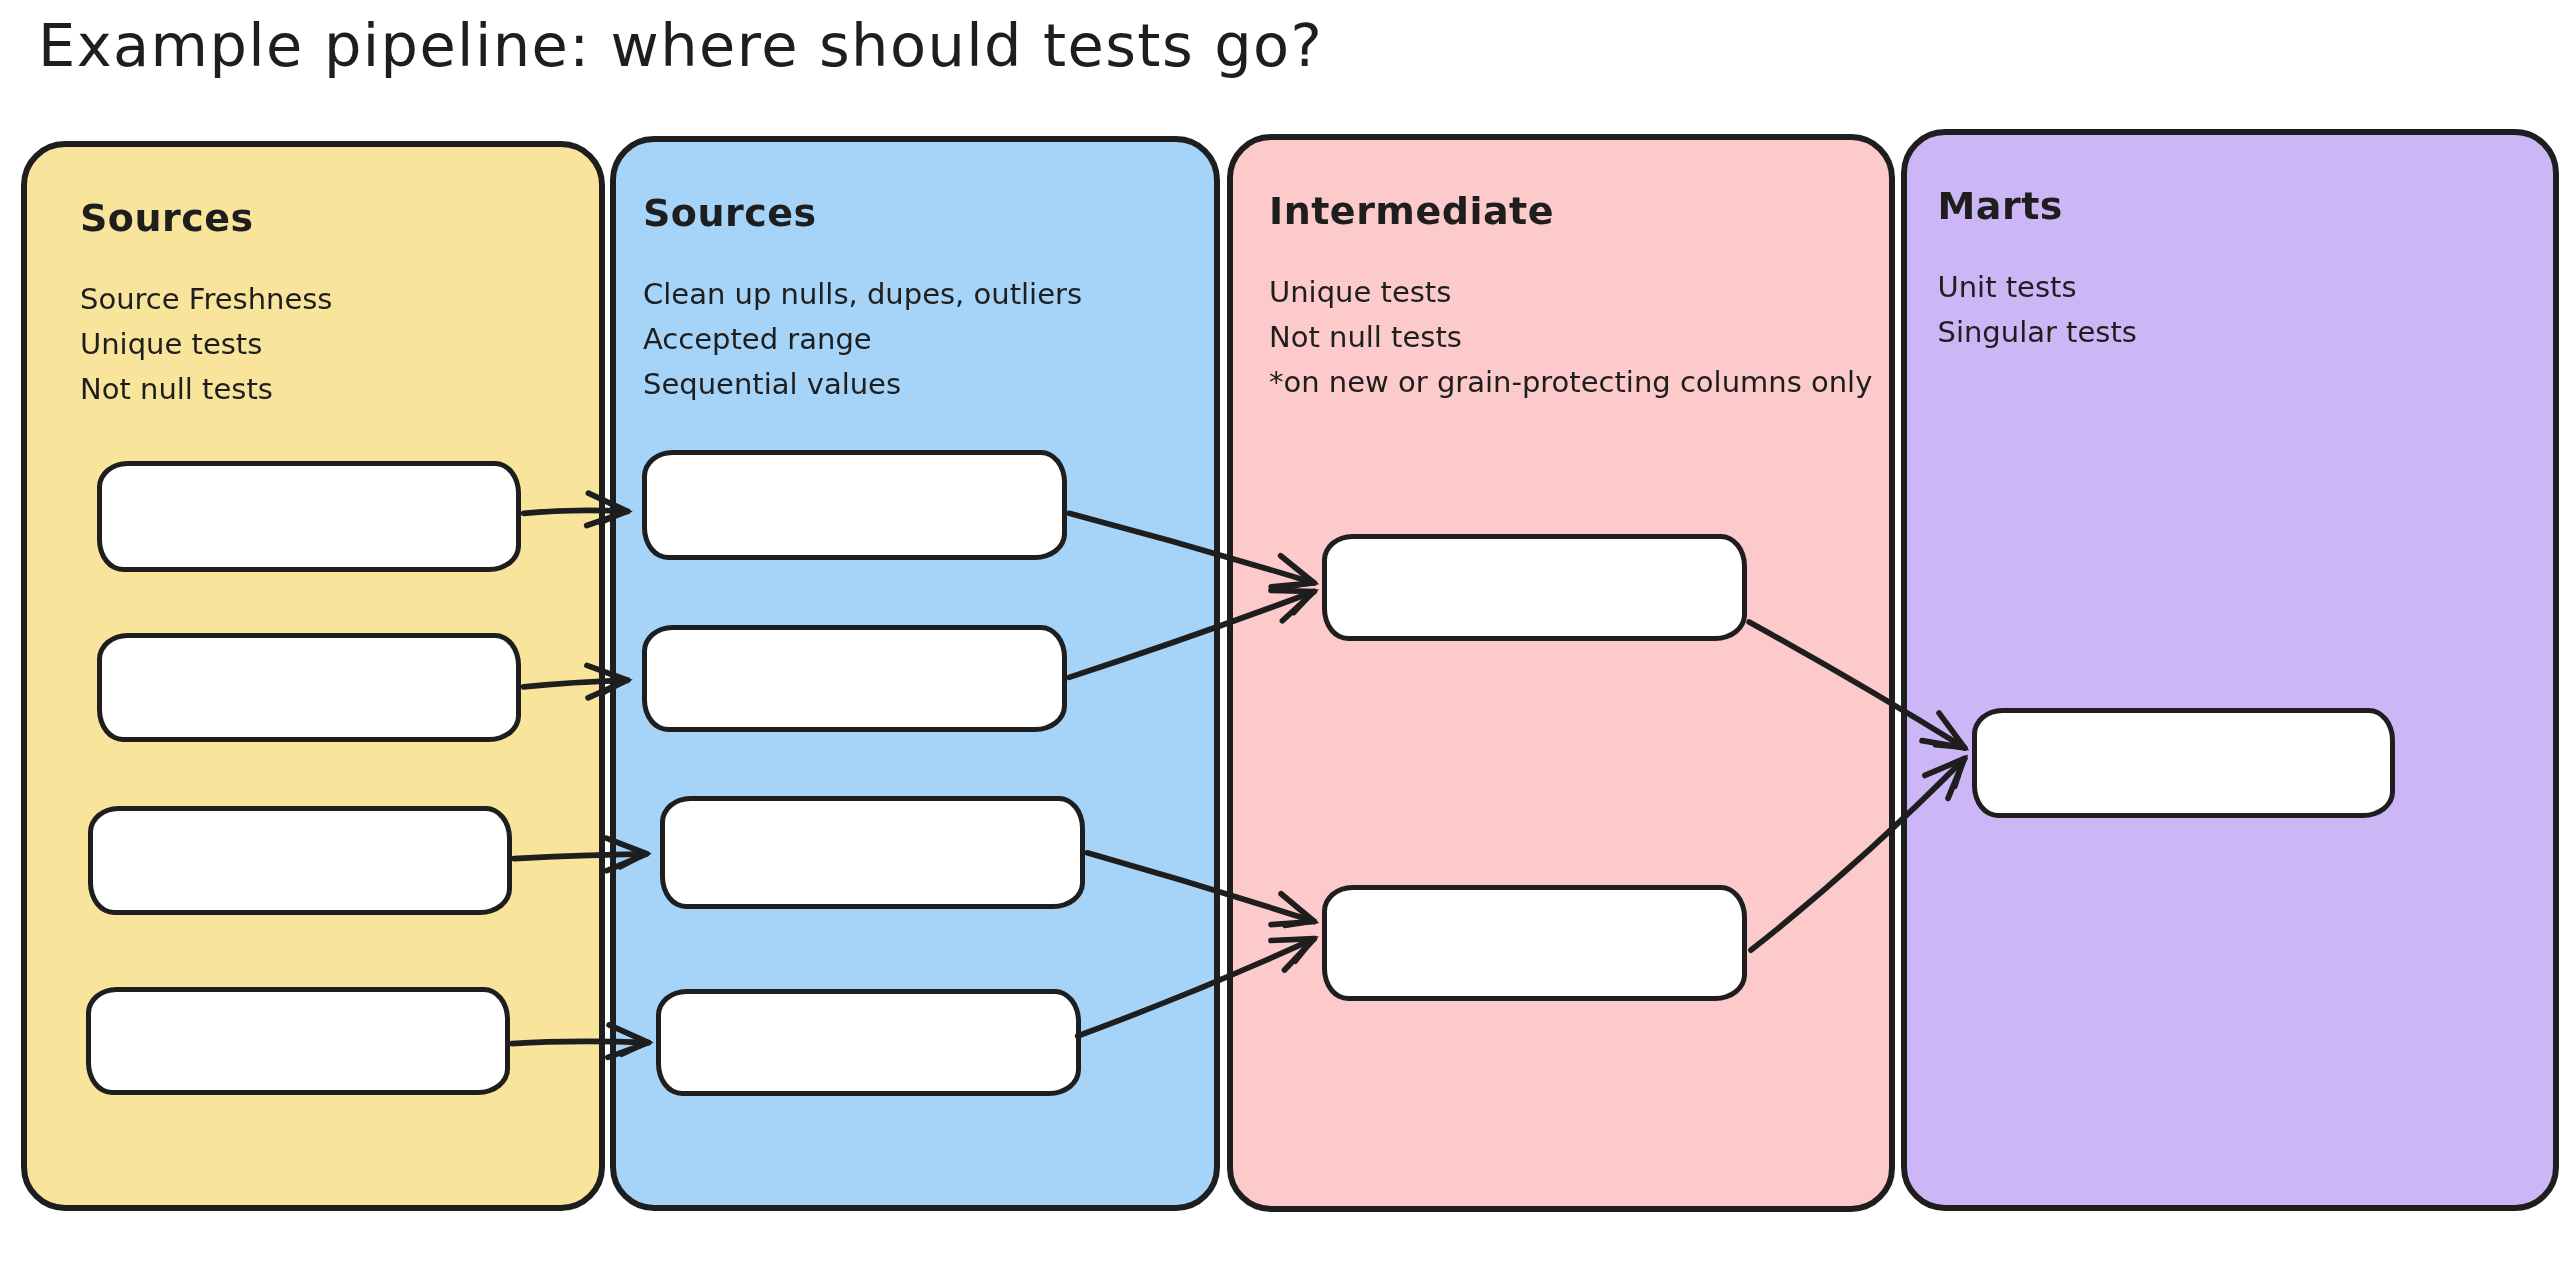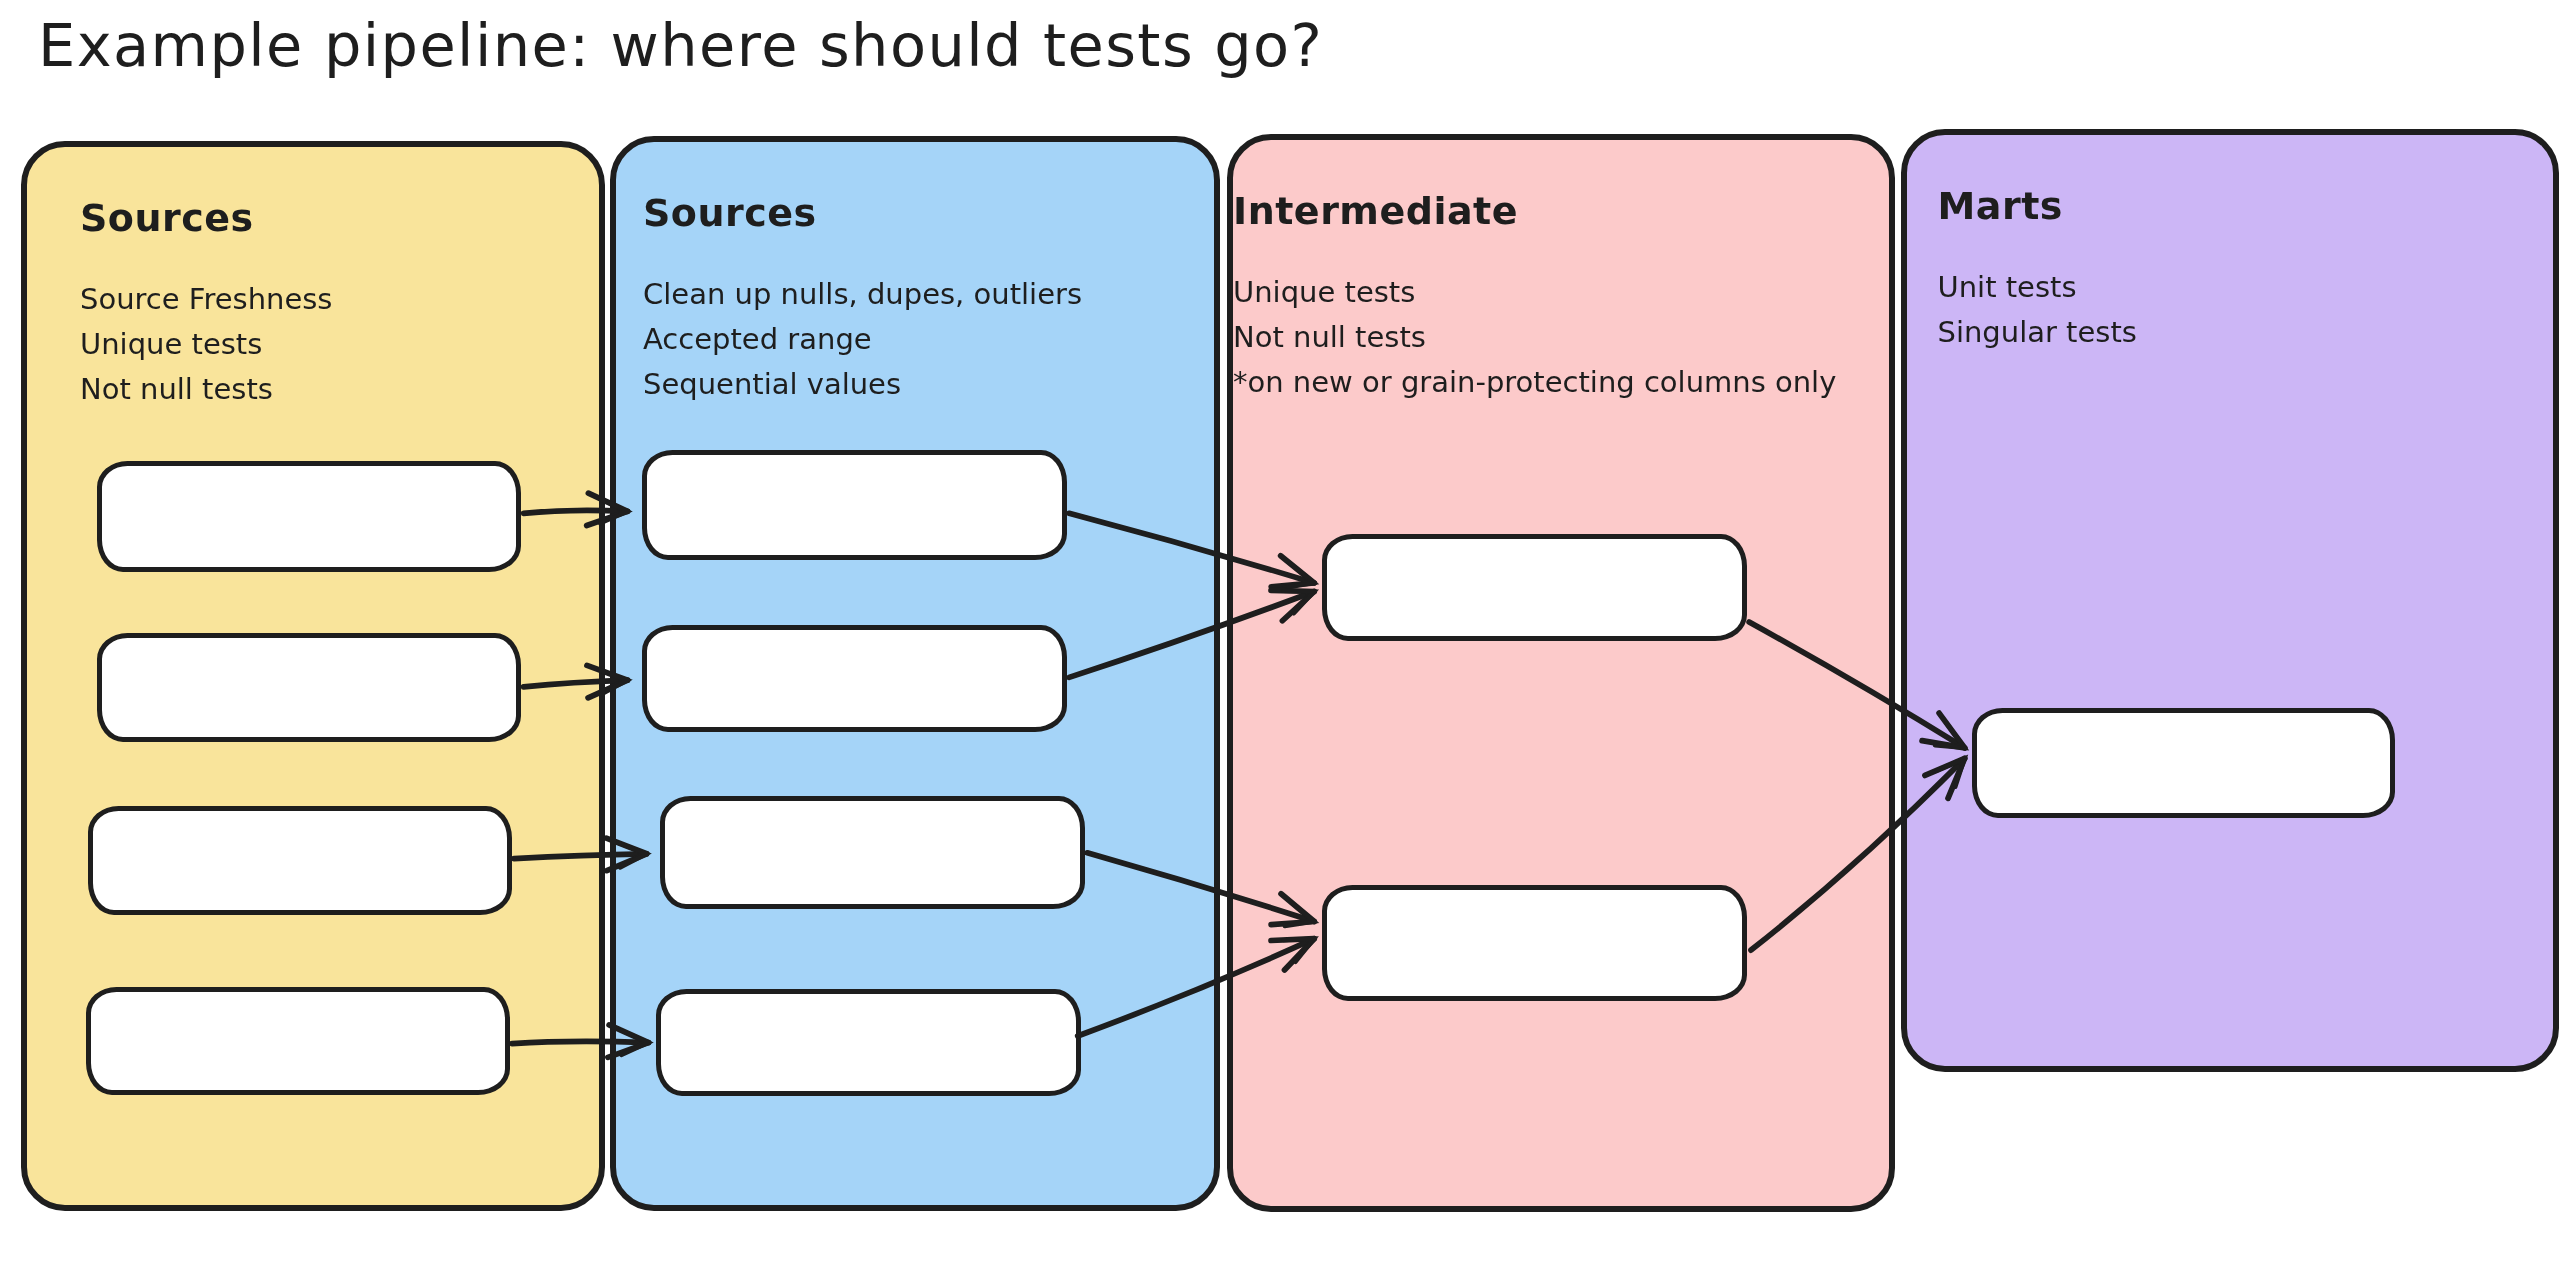--- a/index.html
+++ b/index.html
@@ -27,22 +27,22 @@
     color: #1e1e1e;
   }
   .column {
     position: absolute;
     box-sizing: border-box;
     border: 6.7px solid #1e1e1e;
     border-radius: 44px;
   }
   .col-1 { left: 21px;   top: 141px; width: 584px; height: 1070px; padding-left: 53px; }
   .col-2 { left: 610px;  top: 136px; width: 610px; height: 1075px; padding-left: 27px; }
-  .col-3 { left: 1227px; top: 134px; width: 668px; height: 1078px; }
-  .col-4 { left: 1901px; top: 129px; width: 658px; height: 943px; padding-left: 30.5px; }
+  .col-3 { left: 1227px; top: 134px; width: 668px; height: 1078px; padding-left: 36px; }
+  .col-4 { left: 1901px; top: 129px; width: 658px; height: 1082px; padding-left: 30.5px; }
   .col-header {
     margin-top: 48px;
     font-size: 38px;
     line-height: 46px;
     font-weight: 700;
     letter-spacing: 0.5px;
     white-space: nowrap;
   }
   .col-notes {
     margin-top: 36px;

